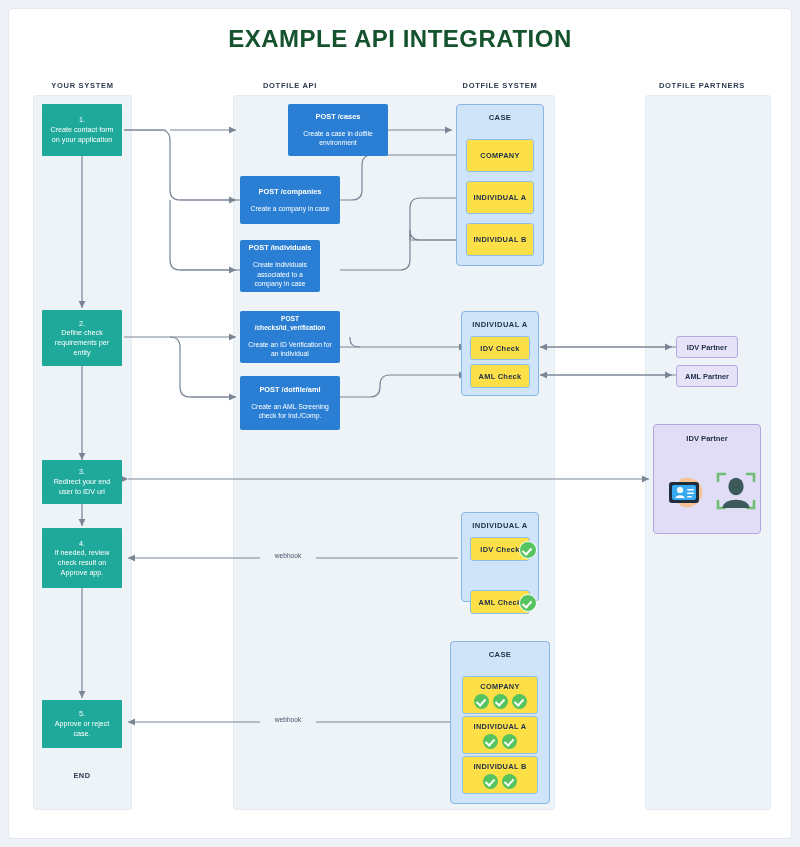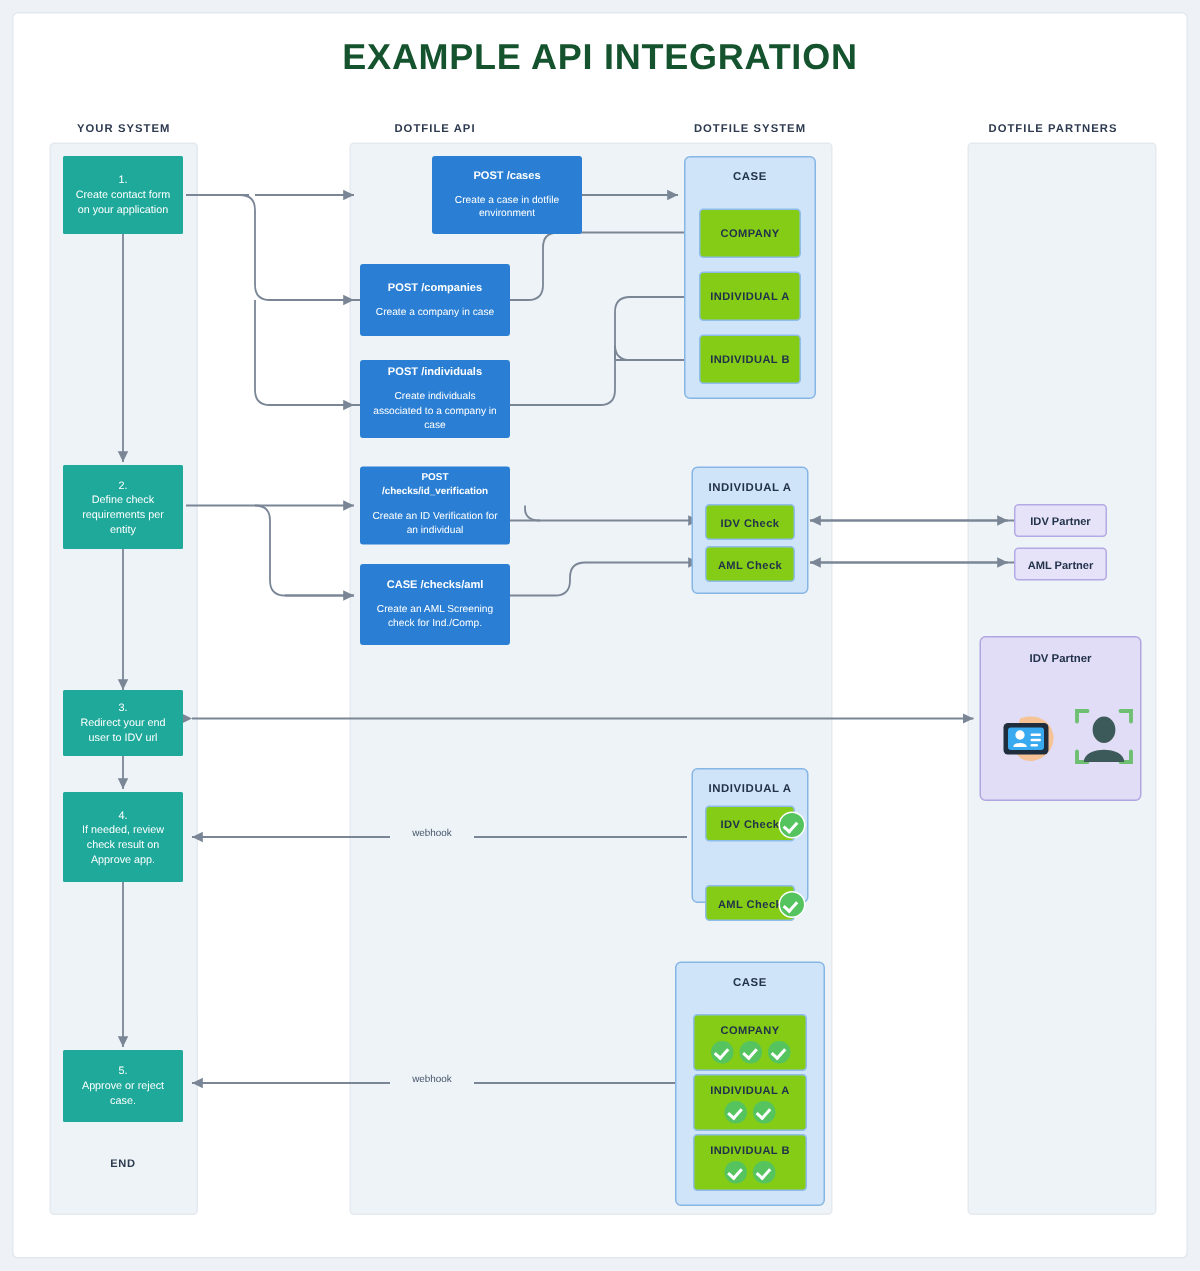--- a/index.html
+++ b/index.html
@@ -98,21 +98,21 @@
     left: 0;
     width: 100%;
     text-align: center;
     font-size: 7.6px;
     font-weight: bold;
     color: #22324a;
     letter-spacing: 0.4px;
   }
   .entity {
     position: absolute;
-    background: #84cc16;
+    background: #fde047;
     border: 1px solid #8fbdea;
     border-radius: 3px;
     box-sizing: border-box;
     display: flex;
     flex-direction: column;
     align-items: center;
     justify-content: center;
     font-size: 7.4px;
     font-weight: bold;
     color: #22324a;
@@ -326,32 +326,32 @@
   <div class="node blue" style="left:240px; top:104px; width:100px; height:52px;margin-left:48px;">
     <div class="api-title">POST /cases</div>
     <div class="api-desc">Create a case in dotfile environment</div>
   </div>
 
   <div class="node blue" style="left:240px; top:176px; width:100px; height:48px;">
     <div class="api-title">POST /companies</div>
     <div class="api-desc">Create a company in case</div>
   </div>
 
-  <div class="node blue" style="left:240px; top:240px; width:100px; height:52px;">
+  <div class="node blue" style="left:240px; top:240px; width:80px; height:52px;">
     <div class="api-title">POST /individuals</div>
     <div class="api-desc">Create individuals associated to a company in case</div>
   </div>
 
   <div class="node blue" style="left:240px; top:311px; width:100px; height:52px;">
     <div class="api-title" style="font-size:6.6px;">POST /checks/id_verification</div>
     <div class="api-desc">Create an ID Verification for an individual</div>
   </div>
 
   <div class="node blue" style="left:240px; top:376px; width:100px; height:54px;">
-    <div class="api-title">CASE /checks/aml</div>
+    <div class="api-title">POST /dotfile/aml</div>
     <div class="api-desc">Create an AML Screening check for Ind./Comp.</div>
   </div>
 
   <div class="sysbox" style="left:456px; top:104px; width:88px; height:162px;">
     <div class="sysbox-title">CASE</div>
   </div>
   <div class="entity" style="left:466px; top:139px; width:68px; height:33px;">COMPANY</div>
   <div class="entity" style="left:466px; top:181px; width:68px; height:33px;">INDIVIDUAL A</div>
   <div class="entity" style="left:466px; top:223px; width:68px; height:33px;">INDIVIDUAL B</div>
 

